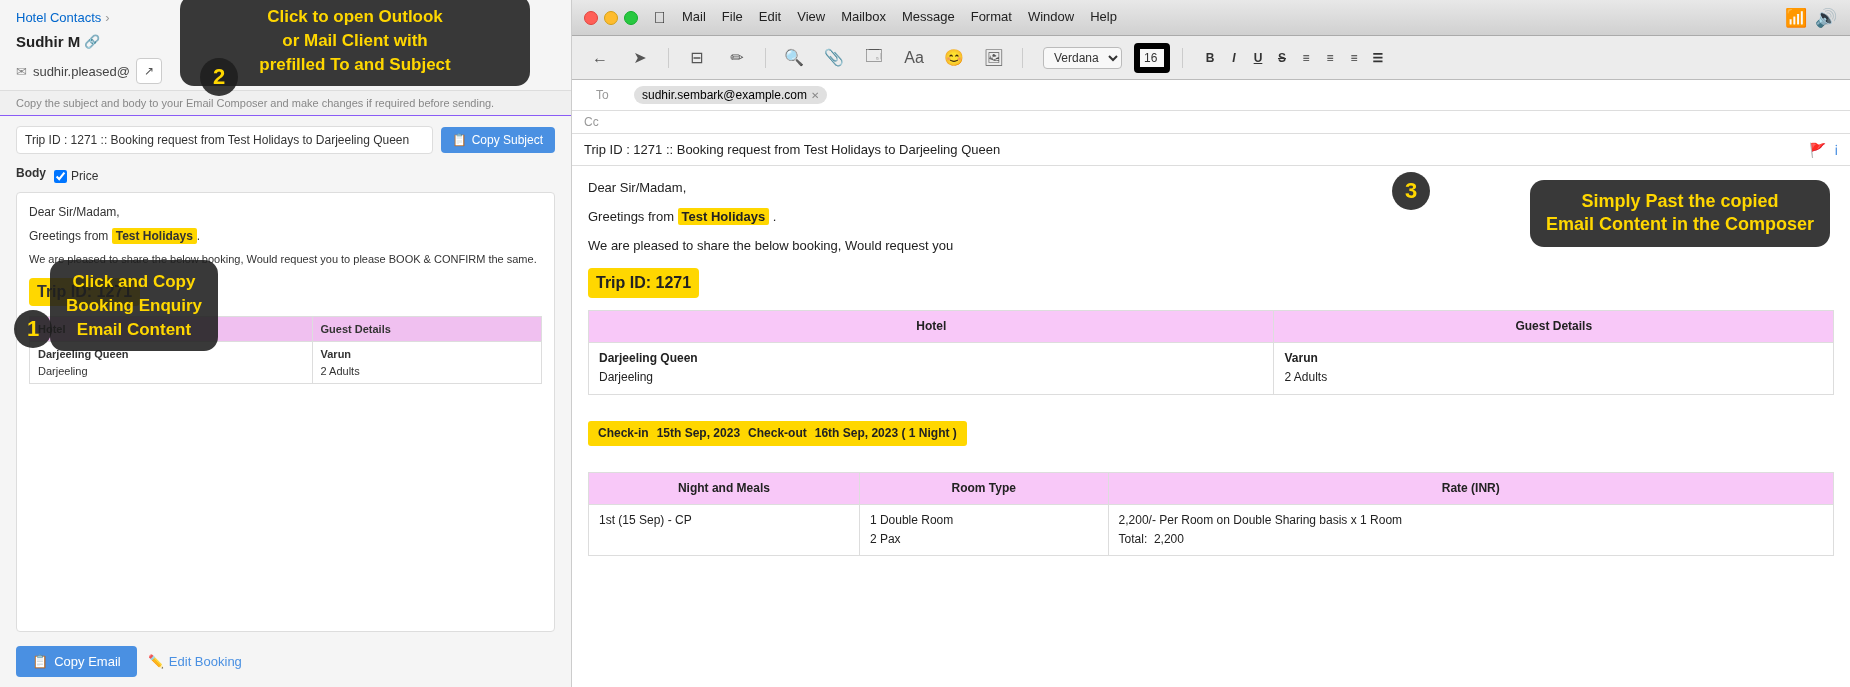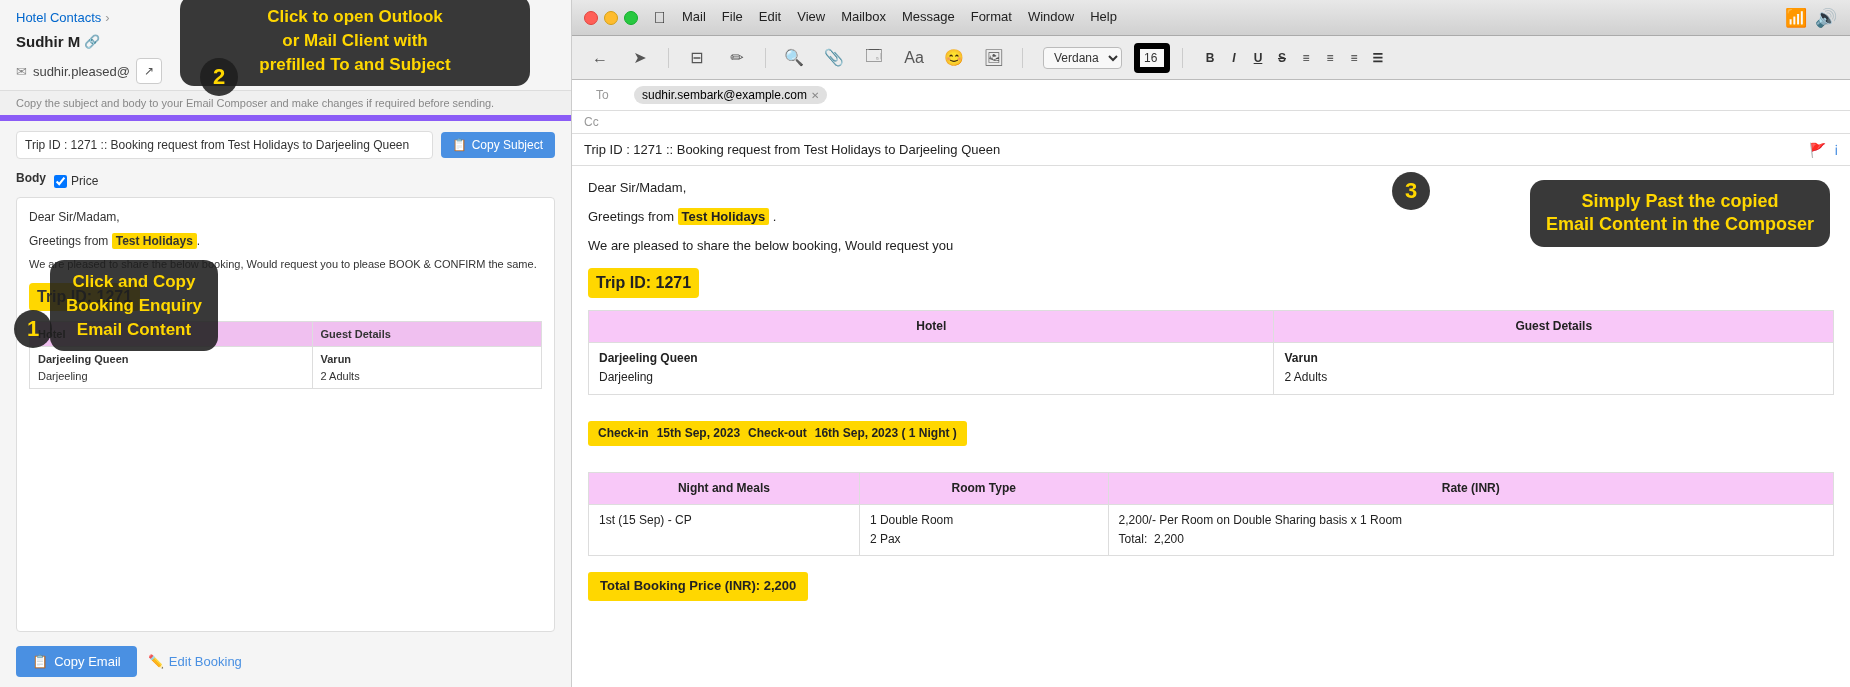--- a/index.html
+++ b/index.html
@@ -71,21 +71,21 @@
       cursor: pointer;
       font-size: 12px;
       color: #555;
     }
     .divider-info {
       padding: 6px 16px;
       font-size: 11px;
       color: #888;
       background: #f0f0f0;
       border-top: 1px solid #ddd;
-      border-bottom: 6px solid #8b5cf6;
+      border-bottom: 1px solid #8b5cf6;
     }
 
     .subject-section {
       padding: 10px 16px 6px;
     }
     .section-label {
       font-size: 12px;
       font-weight: 600;
       color: #333;
       margin-bottom: 6px;
@@ -730,21 +730,20 @@
             <td>
               1 Double Room<br>2 Pax
             </td>
             <td>
               2,200/- Per Room on Double Sharing basis x 1 Room<br>Total:&nbsp; 2,200
             </td>
           </tr>
         </tbody>
       </table>
 
-      <div class="total-bar">Total Booking Price (INR): 2,200</div>
     </div>
   </div>
 
   <div class="annotation-circle-3" style="right:420px; top:172px;">
     <span>3</span>
   </div>
   <div class="annotation-3">
     <span style="white-space:pre-line;">Simply Past the copied
 Email Content in the Composer</span>
   </div>

